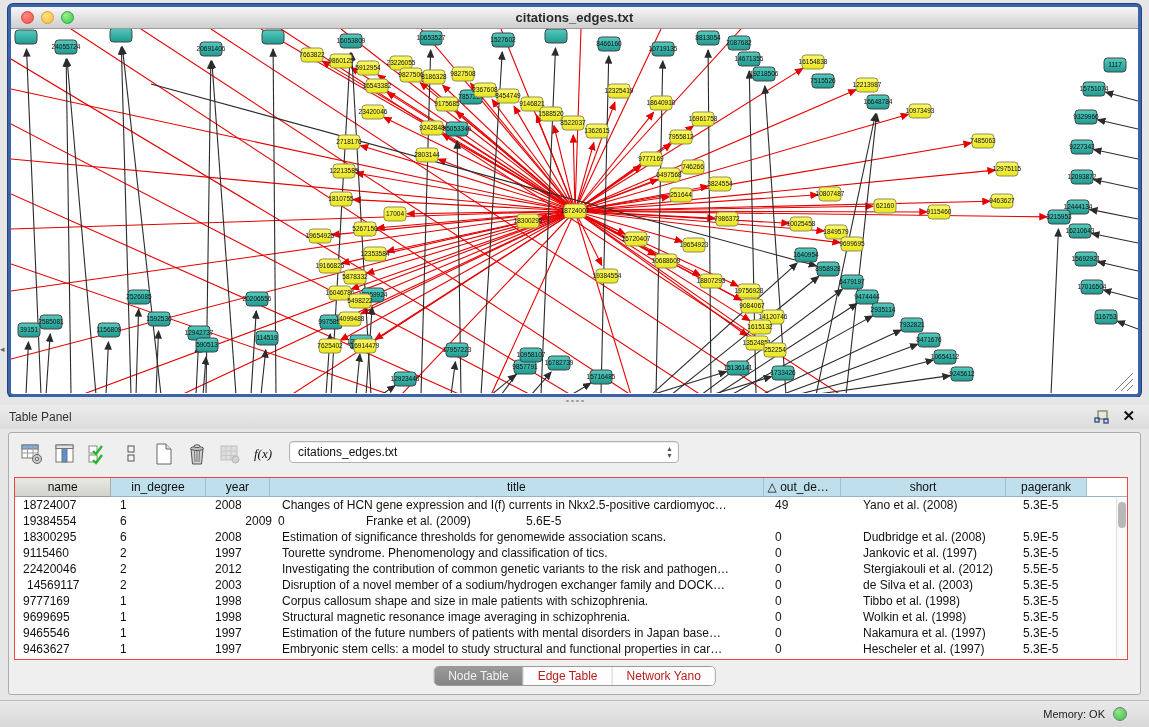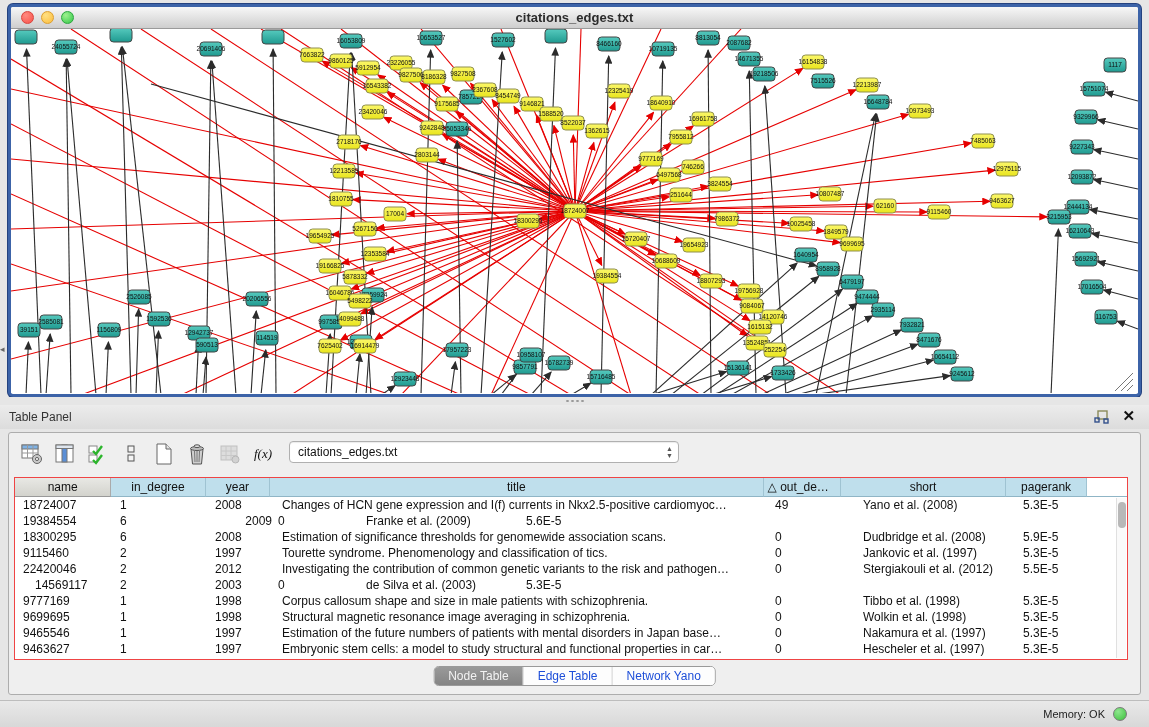--- a/index.html
+++ b/index.html
@@ -50,21 +50,21 @@
   .hdr-cell.first { background:linear-gradient(#e8e8e4,#d3d3cd); border-right:1px solid #aaa; border-bottom:1px solid #999; }
   .hdr-cell.sorted { text-align:left; padding-left:4px; }
   .data-row { display:flex; height:16px; }
   .data-cell { font-size:12px; color:#111; line-height:16px; white-space:nowrap; overflow:hidden; }
   #tbl-scrollbar { position:absolute; right:14px; top:65px; width:10px; height:160px; background:#fafafa; border-left:1px solid #e0e0e0; }
   #tbl-thumb { position:absolute; left:1px; top:4px; width:8px; height:26px; background:#b8b8b8; border-radius:4px; }
 
   
   #tp-tabs { position:absolute; left:50%; transform:translateX(-50%); bottom:8px; height:20px; display:flex;
     border:1px solid #9a9a9a; border-radius:5px; overflow:hidden; background:#fff; font-size:12px; }
-  .seg { padding:0 14px; line-height:19px; color:#1d4ed8; background:#fdfdfd; cursor:pointer; border-right:1px solid #c6c6c6; }
+  .seg { padding:0 14px; line-height:19px; color:#b91c1c; background:#fdfdfd; cursor:pointer; border-right:1px solid #c6c6c6; }
   .seg:last-child { border-right:none; }
   .seg.selected { background:linear-gradient(#9a9a9a,#848484); color:#f3f3f3; }
 
   
   #status-bar { position:absolute; left:0; top:700px; width:1149px; height:27px; background:linear-gradient(#e9e9e9,#d8d8d8); border-top:1px solid #bdbdbd; }
   #memory-label { position:absolute; right:44px; top:7px; font-size:11px; color:#222; }
   #memory-dot { position:absolute; right:22px; top:6px; width:14px; height:14px; border-radius:50%;
     background:radial-gradient(circle at 35% 30%, #8fe78f, #3cc13c); border:1px solid #7a7a7a; }
 </style>
 </head>
@@ -897,23 +897,24 @@
           <div class="data-row">
             <div class="data-cell" style="width: 97px; padding-left: 8px;">22420046</div>
             <div class="data-cell" style="width: 95px; padding-left: 8px;">2</div>
             <div class="data-cell" style="width: 65px; padding-left: 8px;">2012</div>
             <div class="data-cell" style="width: 497px; padding-left: 10px;">Investigating the contribution of common genetic variants to the risk and pathogen…</div>
             <div class="data-cell" style="width: 78px; padding-left: 6px;">0</div>
             <div class="data-cell" style="width: 166px; padding-left: 16px;">Stergiakouli et al. (2012)</div>
             <div class="data-cell" style="width: 82px; padding-left: 10px;">5.5E-5</div>
           </div>
           <div class="data-row">
-            <div class="data-cell" style="width: 97px; padding-left: 20px;">14569117</div>
+            <div class="data-cell" style="width: 97px; padding-left: 12px;">14569117</div>
             <div class="data-cell" style="width: 95px; padding-left: 8px;">2</div>
             <div class="data-cell" style="width: 65px; padding-left: 8px;">2003</div>
+            <div class="data-cell" style="width: 497px; padding-left: 10px;">Disruption of a novel member of a sodium/hydrogen exchanger family and DOCK…</div>
             <div class="data-cell" style="width: 78px; padding-left: 6px;">0</div>
             <div class="data-cell" style="width: 166px; padding-left: 16px;">de Silva et al. (2003)</div>
             <div class="data-cell" style="width: 82px; padding-left: 10px;">5.3E-5</div>
           </div>
           <div class="data-row">
             <div class="data-cell" style="width: 97px; padding-left: 8px;">9777169</div>
             <div class="data-cell" style="width: 95px; padding-left: 8px;">1</div>
             <div class="data-cell" style="width: 65px; padding-left: 8px;">1998</div>
             <div class="data-cell" style="width: 497px; padding-left: 10px;">Corpus callosum shape and size in male patients with schizophrenia.</div>
             <div class="data-cell" style="width: 78px; padding-left: 6px;">0</div>

